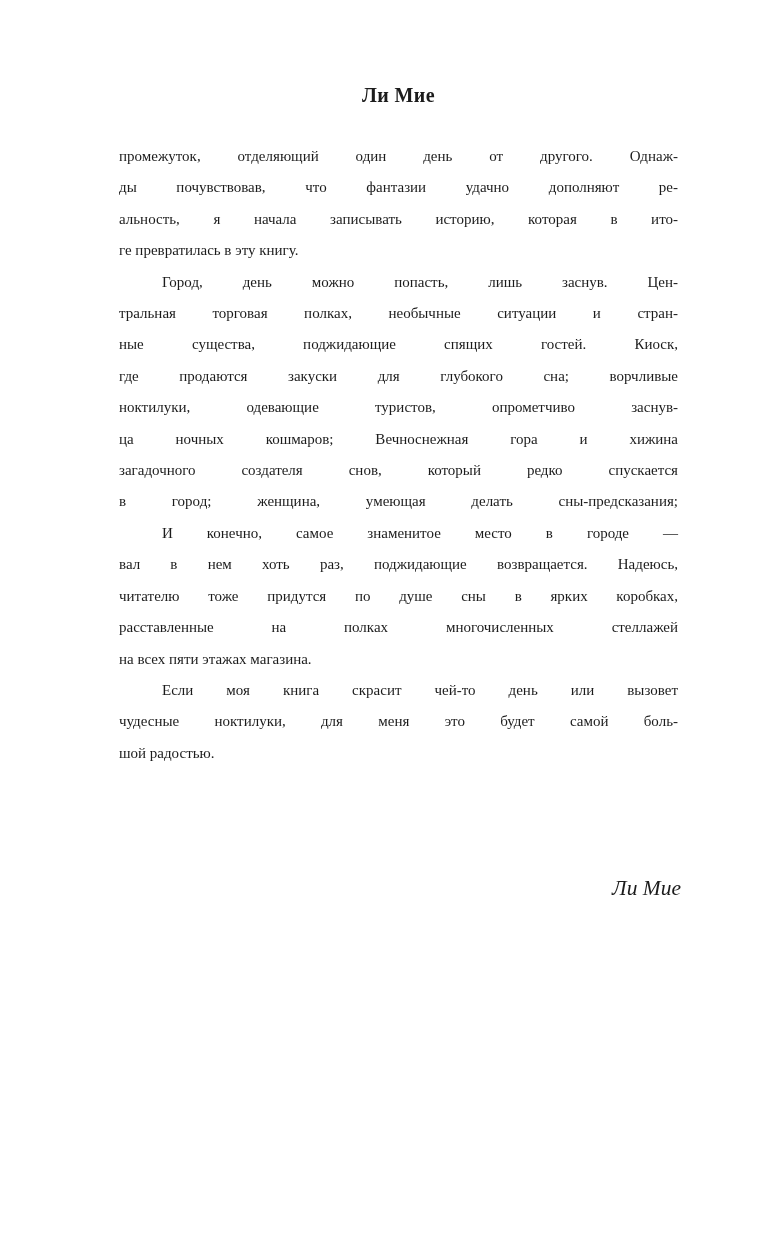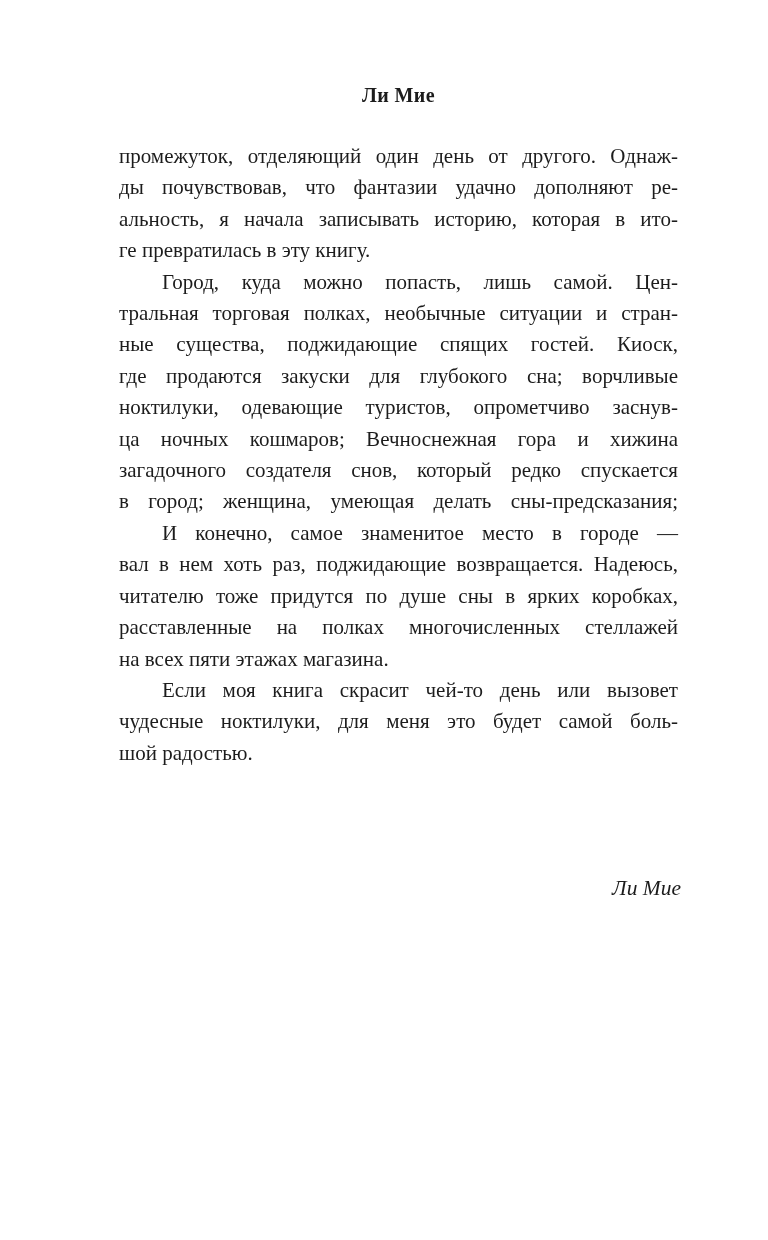--- a/index.html
+++ b/index.html
@@ -29,21 +29,21 @@
     font-weight: bold;
     font-size: 20px;
     letter-spacing: 0.4px;
     line-height: 24px;
   }
   .text-block {
     position: absolute;
     top: 141px;
     left: 119px;
     width: 559px;
-    font-size: 21px;
+    font-size: 15px;
     line-height: 31.4px;
   }
   .paragraph {
     margin: 0;
     padding: 0;
   }
   .line {
     text-align: justify;
     text-align-last: justify;
   }
@@ -72,21 +72,21 @@
   <div class="running-head">Ли Мие</div>
 
   <div class="text-block">
       <div class="paragraph">
         <div class="line">промежуток, отделяющий один день от другого. Однаж-</div>
         <div class="line">ды почувствовав, что фантазии удачно дополняют ре-</div>
         <div class="line">альность, я начала записывать историю, которая в ито-</div>
         <div class="line last">ге превратилась в эту книгу.</div>
       </div>
       <div class="paragraph">
-        <div class="line indent">Город, куда можно попасть, лишь самой. Цен-</div>
+        <div class="line indent">Город, день можно попасть, лишь заснув. Цен-</div>
         <div class="line">тральная торговая полках, необычные ситуации и стран-</div>
         <div class="line">ные существа, поджидающие спящих гостей. Киоск,</div>
         <div class="line">где продаются закуски для глубокого сна; ворчливые</div>
         <div class="line">ноктилуки, одевающие туристов, опрометчиво заснув-</div>
         <div class="line">ца ночных кошмаров; Вечноснежная гора и хижина</div>
         <div class="line">загадочного создателя снов, который редко спускается</div>
         <div class="line">в город; женщина, умеющая делать сны-предсказания;</div>
       </div>
       <div class="paragraph">
         <div class="line indent">И конечно, самое знаменитое место в городе —</div>

